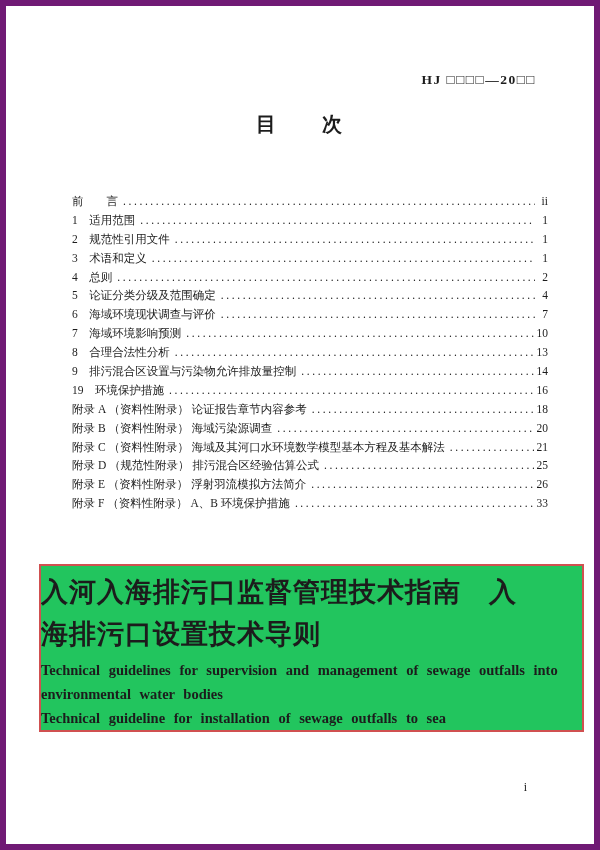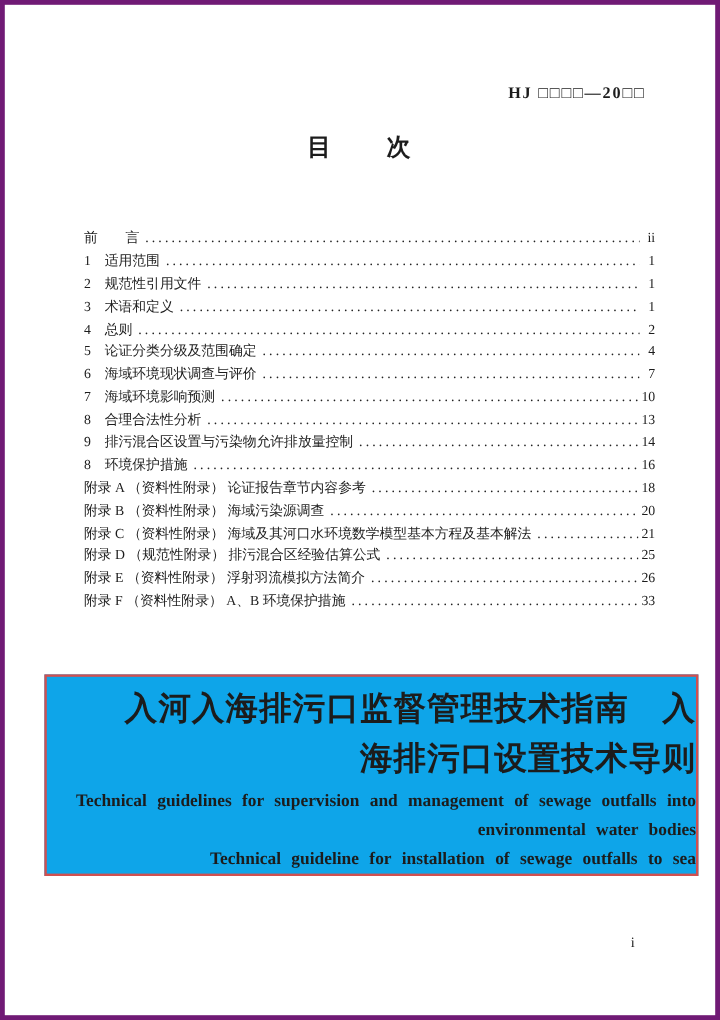--- a/index.html
+++ b/index.html
@@ -1,21 +1,21 @@
 <!DOCTYPE html>
 <html><head>
 <meta charset="utf-8">
 <style>
   html,body{margin:0;padding:0;background:#888;}
   .page{
     position:relative;
     width:600px;height:850px;
     margin:0 auto;
     background:#ffffff;
-    border:4px solid #701a75;
+    border:6px solid #701a75;
     box-sizing:border-box;
     font-family:"Liberation Serif","DejaVu Serif",serif;
     color:#1c1c1c;
     overflow:hidden;
   }
   .standard-number{
     position:absolute;top:66px;right:58px;
     font-size:13.5px;font-weight:bold;letter-spacing:1.5px;
     white-space:nowrap;
   }
@@ -38,21 +38,21 @@
     margin:0 3px 0 5px;
   }
   .toc-dots::after{
     content:"..........................................................................................................................................................................................";
     letter-spacing:2.6px;color:#222;font-size:11.5px;
   }
   .toc-page{flex:0 0 auto;text-align:right;min-width:10px;}
   .title-box{
     position:absolute;left:33px;top:558px;width:545px;height:168px;
     border:2px solid #d05050;box-sizing:border-box;
-    text-align:right;overflow:hidden;background:#0ea5e9;
+    text-align:left;overflow:hidden;background:#22c55e;
   }
   .cn-title-line{
     font-family:"Liberation Sans","DejaVu Sans",sans-serif;
     font-weight:bold;font-size:27px;line-height:42px;
     letter-spacing:1px;white-space:nowrap;
   }
   .cn-title-line.first{margin-top:5px;}
   .en-title-line{
     font-weight:bold;font-size:14.5px;line-height:24px;
     word-spacing:5px;white-space:nowrap;
@@ -117,21 +117,21 @@
         <span class="toc-label">8　合理合法性分析</span>
         <span class="toc-dots"></span>
         <span class="toc-page">13</span>
       </div>
     <div class="toc-row">
         <span class="toc-label">9　排污混合区设置与污染物允许排放量控制</span>
         <span class="toc-dots"></span>
         <span class="toc-page">14</span>
       </div>
     <div class="toc-row">
-        <span class="toc-label">8　环境保护措施</span>
+        <span class="toc-label">19　环境保护措施</span>
         <span class="toc-dots"></span>
         <span class="toc-page">16</span>
       </div>
     <div class="toc-row">
         <span class="toc-label">附录 A （资料性附录） 论证报告章节内容参考</span>
         <span class="toc-dots"></span>
         <span class="toc-page">18</span>
       </div>
     <div class="toc-row">
         <span class="toc-label">附录 B （资料性附录） 海域污染源调查</span>

